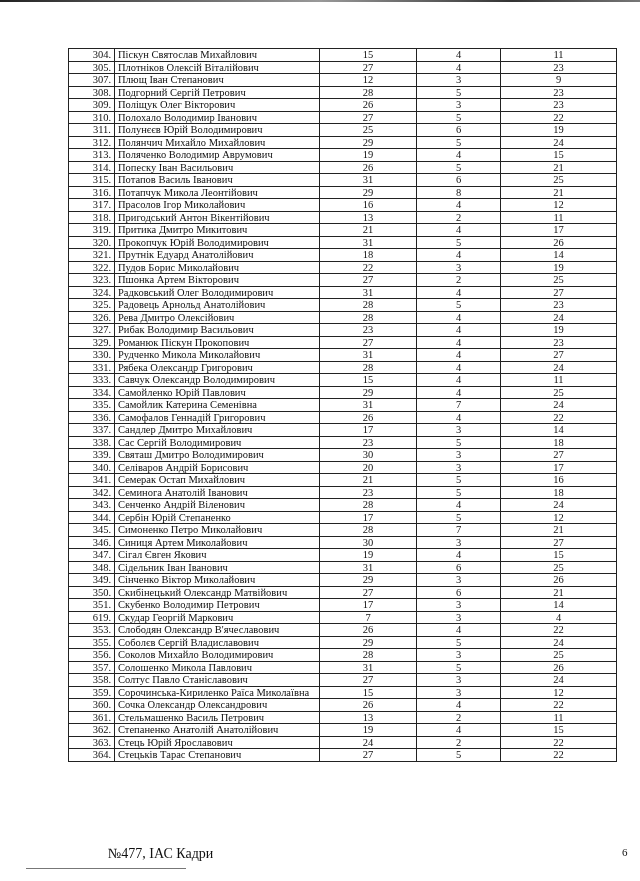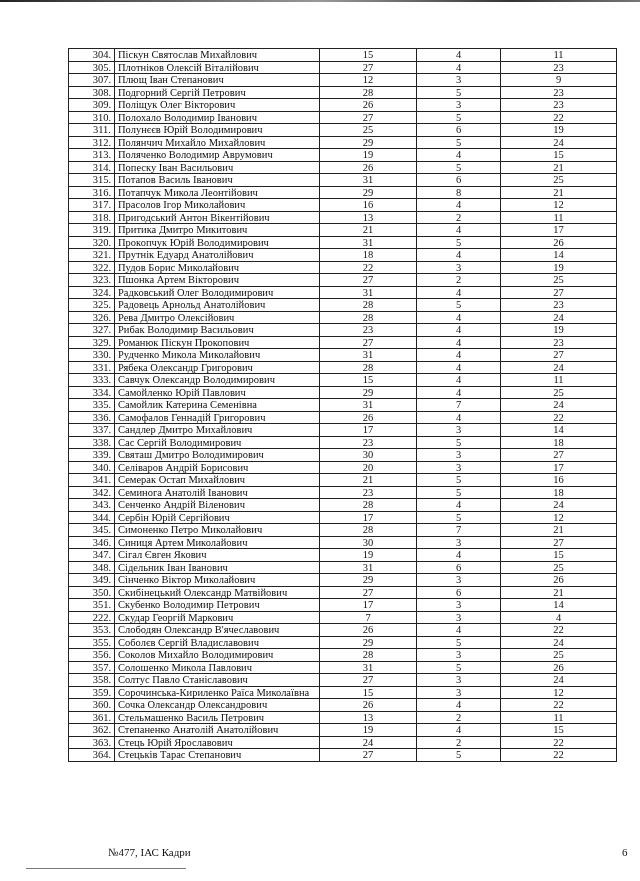--- a/index.html
+++ b/index.html
@@ -5,21 +5,21 @@
     html, body { margin: 0; padding: 0; background: #ffffff; }
     body { width: 640px; height: 881px; position: relative; overflow: hidden; font-family: "Liberation Serif", serif; color: #111; }
     .topline { position: absolute; left: 0; top: 0; width: 640px; height: 2px; background: linear-gradient(to right, #222 0%, #555 20%, #999 50%, #333 80%, #777 100%); }
     table.list { position: absolute; left: 68px; top: 48px; border-collapse: collapse; table-layout: fixed; width: 544px; }
     table.list td { border: 1px solid #222; font-size: 10.5px; line-height: 11.5px; padding: 0 3px; vertical-align: top; white-space: nowrap; }
     td.num { width: 39px; text-align: right; padding-right: 2px; }
     td.name { width: 198px; text-align: left; white-space: normal; }
     td.c1 { width: 90px; text-align: center; }
     td.c2 { width: 77px; text-align: center; }
     td.c3 { width: 109px; text-align: center; }
-    .footer-left { position: absolute; left: 68px; top: 846px; font-size: 11px; padding-left: 40px; }
+    .footer-left { position: absolute; left: 68px; top: 846px; font-size: 14px; padding-left: 40px; }
     .footer-right { position: absolute; left: 622px; top: 846px; font-size: 11px; }
     .bottomline { position: absolute; left: 26px; top: 868px; width: 160px; height: 1px; background: #777; }
   </style>
 </head>
 <body>
 
 <div class="topline"></div>
 
 <table class="list">
   <tbody id="table-body">
@@ -277,21 +277,21 @@
       </tr>
       <tr>
         <td class="num">343.</td>
         <td class="name">Сенченко Андрій Віленович</td>
         <td class="c1">28</td>
         <td class="c2">4</td>
         <td class="c3">24</td>
       </tr>
       <tr>
         <td class="num">344.</td>
-        <td class="name">Сербін Юрій Сергійович</td>
+        <td class="name">Сербін Юрій Степаненко</td>
         <td class="c1">17</td>
         <td class="c2">5</td>
         <td class="c3">12</td>
       </tr>
       <tr>
         <td class="num">345.</td>
         <td class="name">Симоненко Петро Миколайович</td>
         <td class="c1">28</td>
         <td class="c2">7</td>
         <td class="c3">21</td>
@@ -332,21 +332,21 @@
         <td class="c3">21</td>
       </tr>
       <tr>
         <td class="num">351.</td>
         <td class="name">Скубенко Володимир Петрович</td>
         <td class="c1">17</td>
         <td class="c2">3</td>
         <td class="c3">14</td>
       </tr>
       <tr>
-        <td class="num">222.</td>
+        <td class="num">619.</td>
         <td class="name">Скудар Георгій Маркович</td>
         <td class="c1">7</td>
         <td class="c2">3</td>
         <td class="c3">4</td>
       </tr>
       <tr>
         <td class="num">353.</td>
         <td class="name">Слободян Олександр В'ячеславович</td>
         <td class="c1">26</td>
         <td class="c2">4</td>

